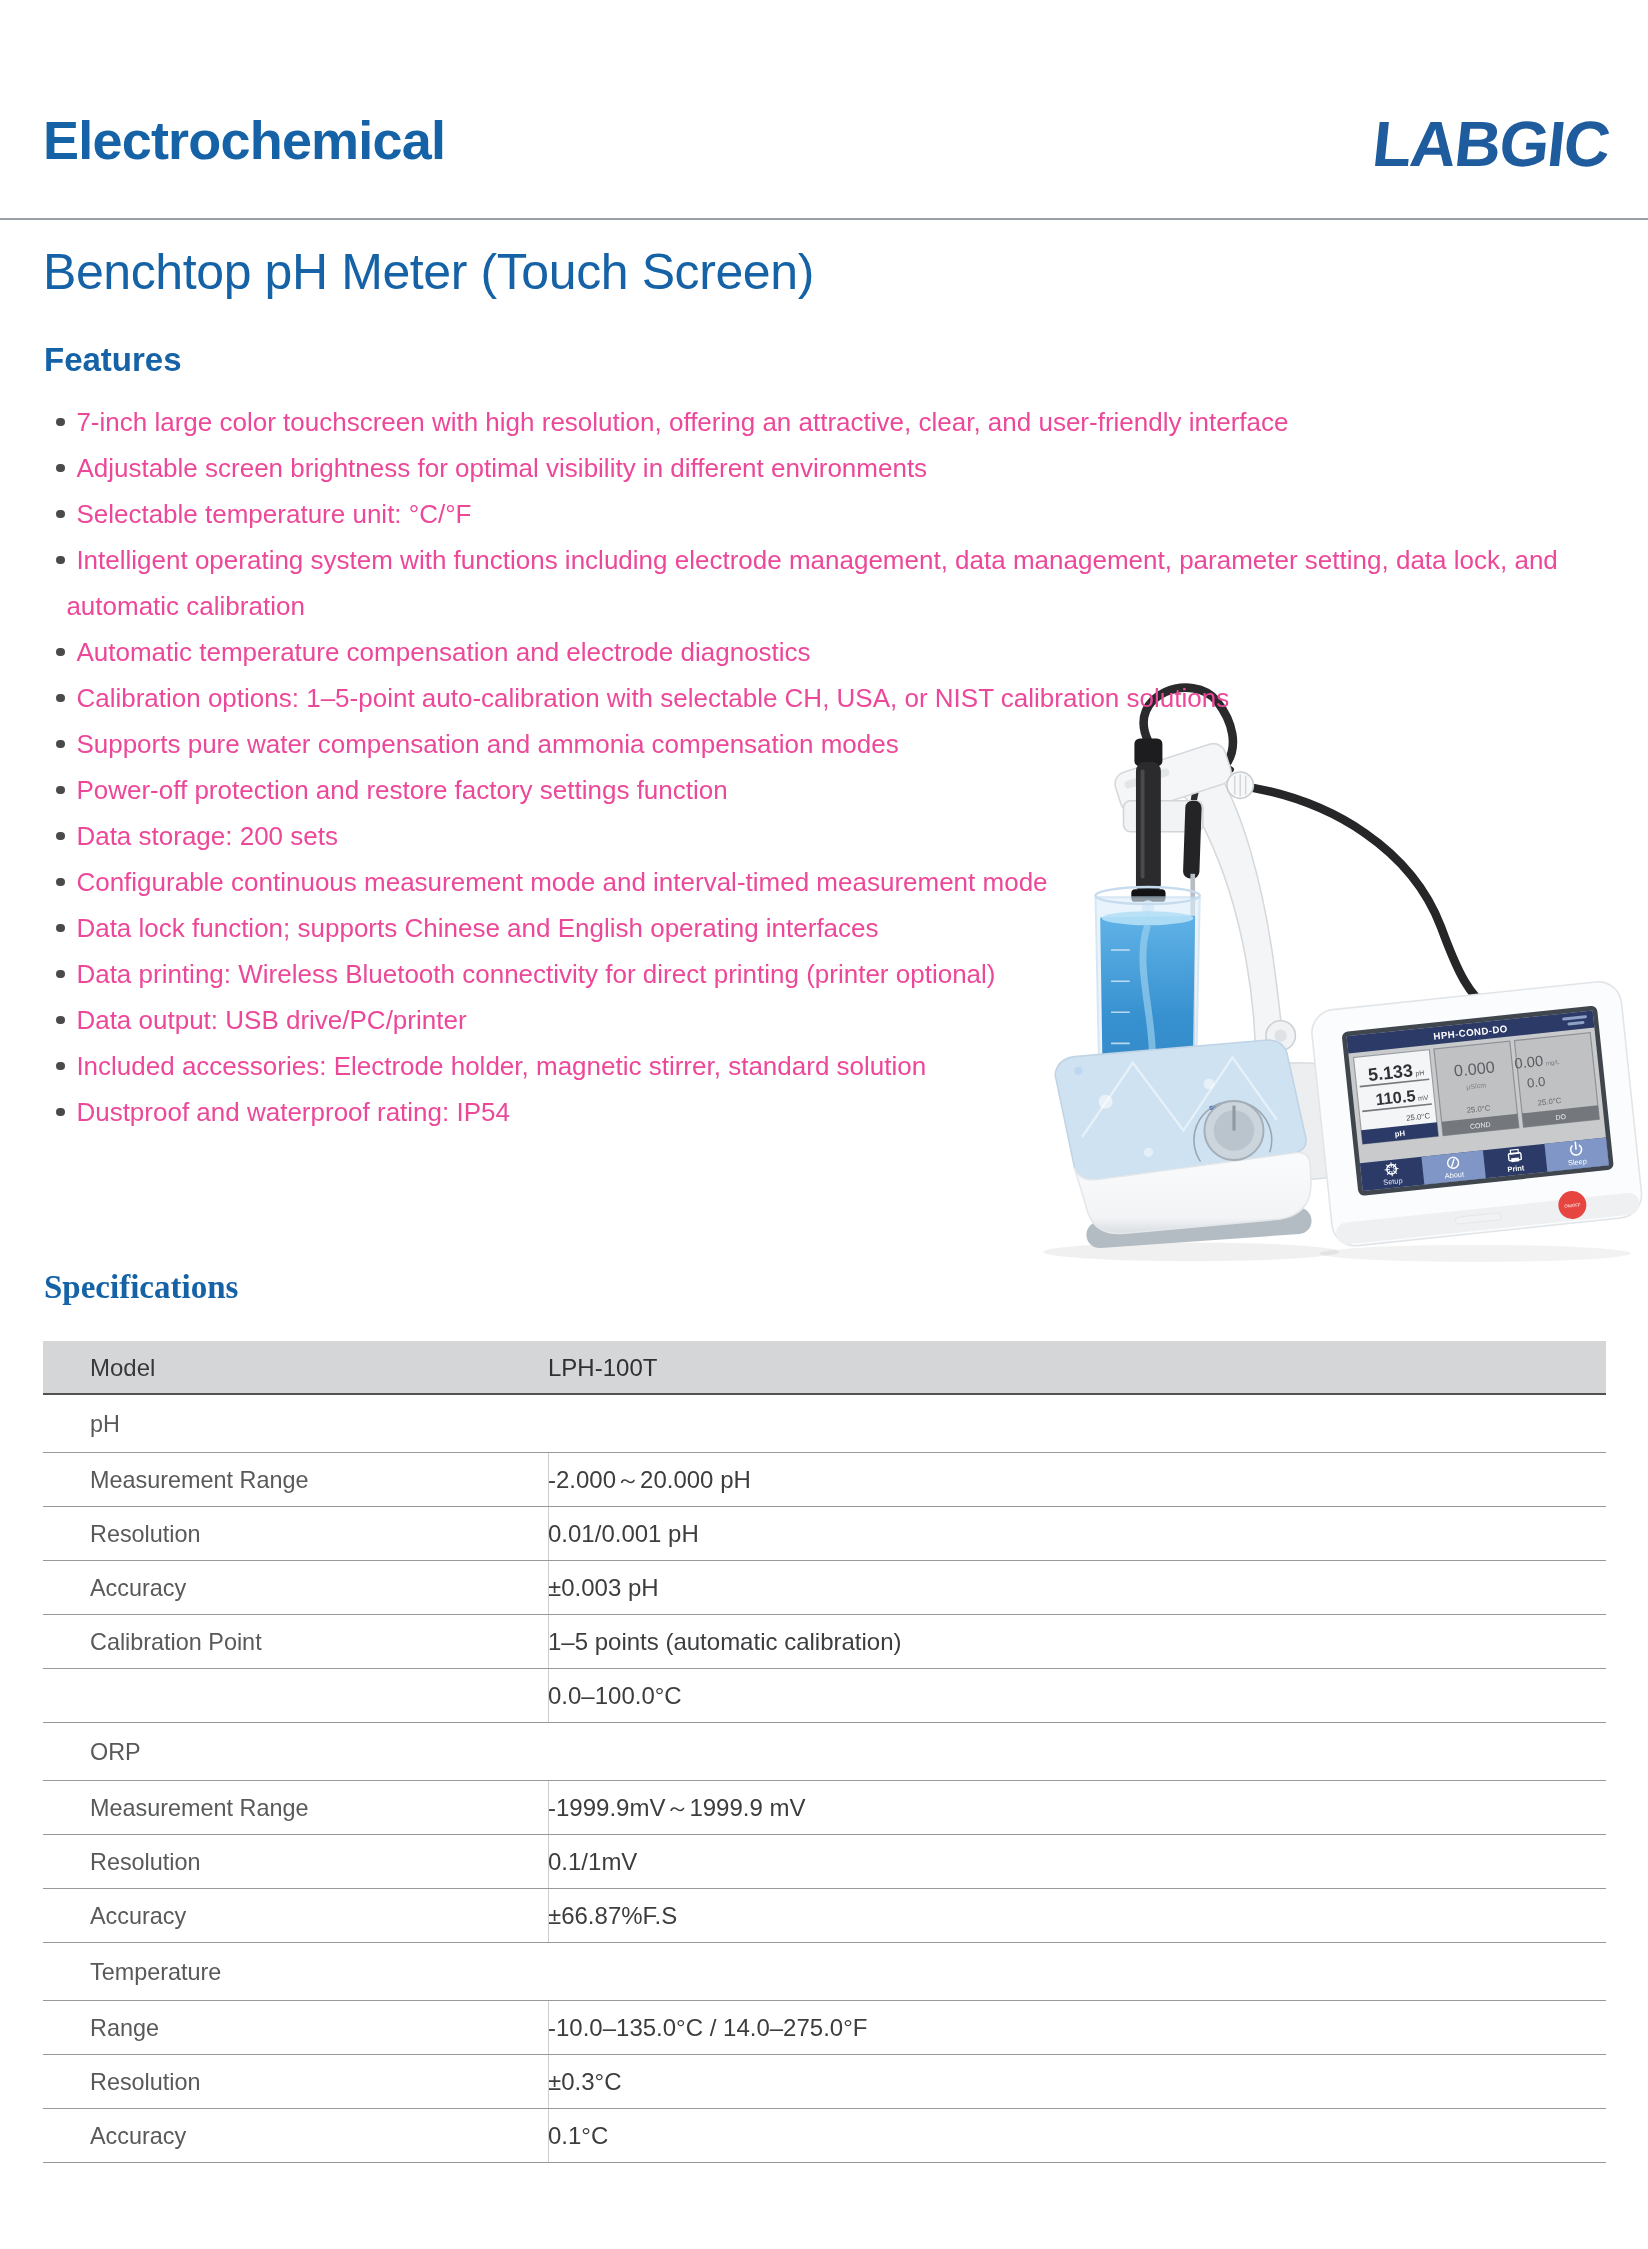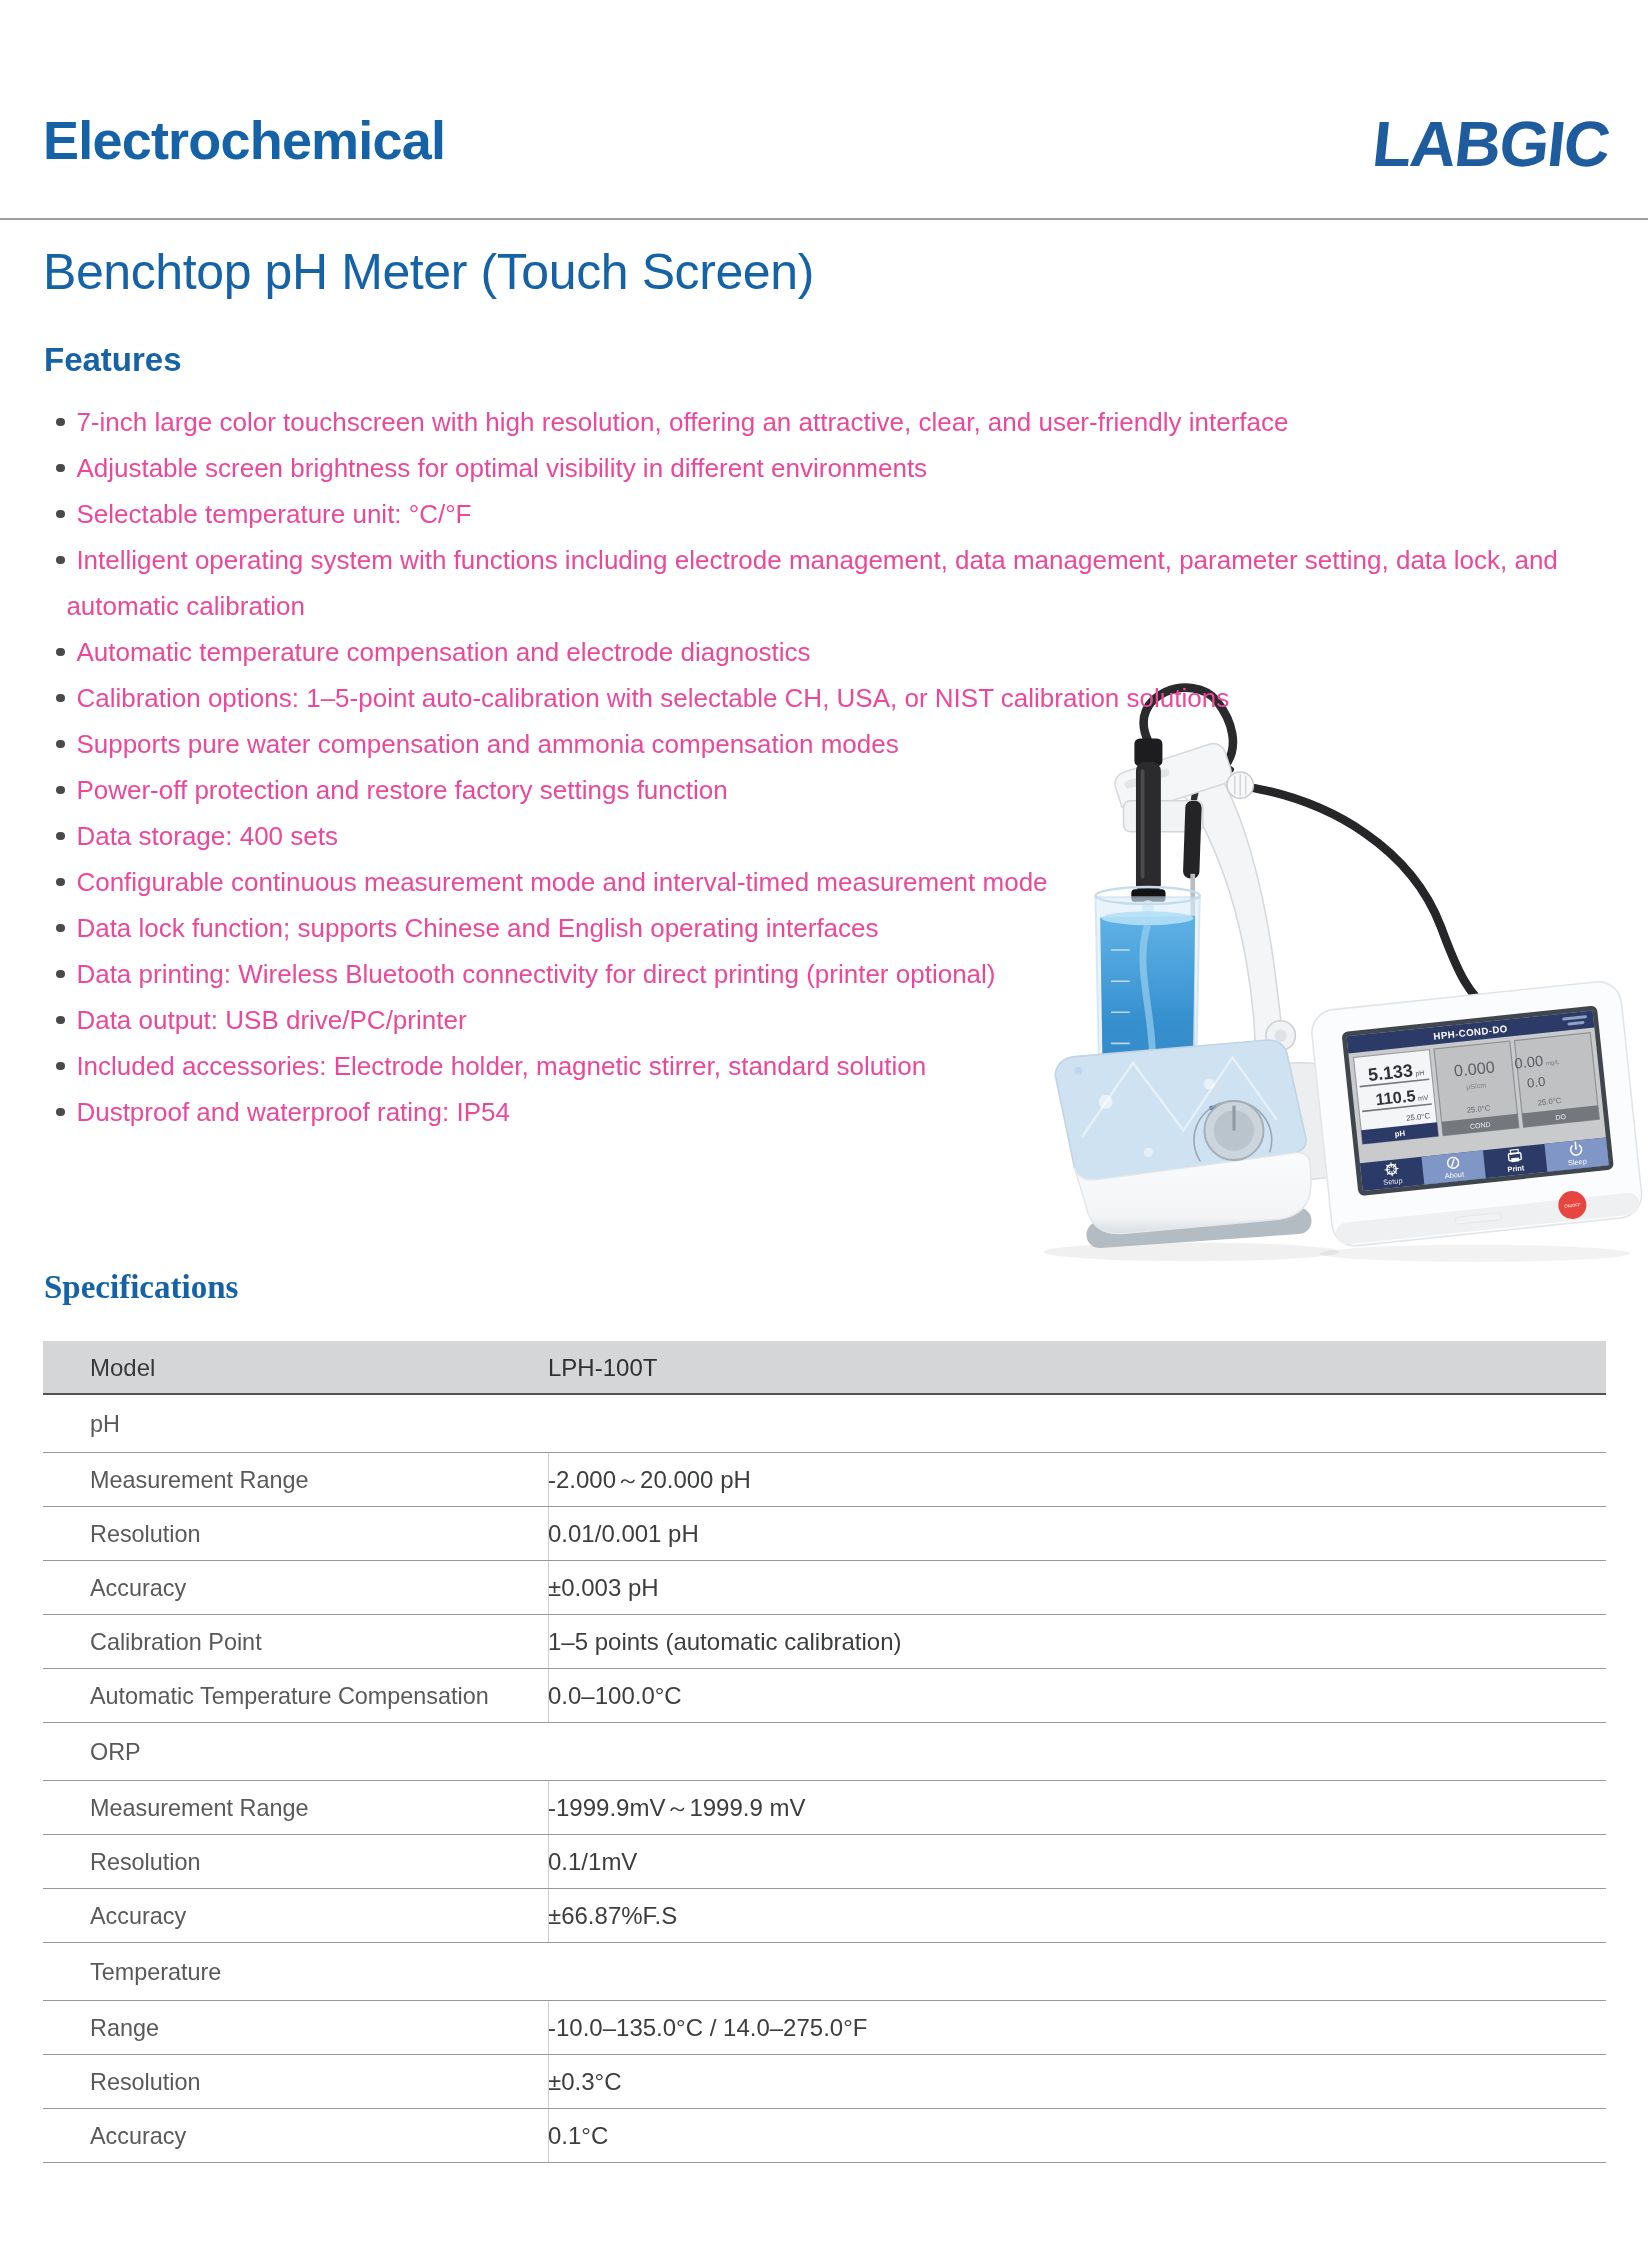--- a/index.html
+++ b/index.html
@@ -94,21 +94,21 @@
 
 <ul class="features-list">
   <li>7-inch large color touchscreen with high resolution, offering an attractive, clear, and user-friendly interface</li>
   <li>Adjustable screen brightness for optimal visibility in different environments</li>
   <li>Selectable temperature unit: °C/°F</li>
   <li>Intelligent operating system with functions including electrode management, data management, parameter setting, data lock, and automatic calibration</li>
   <li>Automatic temperature compensation and electrode diagnostics</li>
   <li>Calibration options: 1–5-point auto-calibration with selectable CH, USA, or NIST calibration solutions</li>
   <li>Supports pure water compensation and ammonia compensation modes</li>
   <li>Power-off protection and restore factory settings function</li>
-  <li>Data storage: 400 sets</li>
+  <li>Data storage: 200 sets</li>
   <li>Configurable continuous measurement mode and interval-timed measurement mode</li>
   <li>Data lock function; supports Chinese and English operating interfaces</li>
   <li>Data printing: Wireless Bluetooth connectivity for direct printing (printer optional)</li>
   <li>Data output: USB drive/PC/printer</li>
   <li>Included accessories: Electrode holder, magnetic stirrer, standard solution</li>
   <li>Dustproof and waterproof rating: IP54</li>
 </ul>
 
 <figure class="product-figure">
 <svg viewBox="0 0 823 770">
@@ -288,21 +288,20 @@
   </div>
   <div class="spec-row data-row">
     <span class="spec-label">Accuracy</span>
     <span class="spec-value">±0.003 pH</span>
   </div>
   <div class="spec-row data-row">
     <span class="spec-label">Calibration Point</span>
     <span class="spec-value">1–5 points (automatic calibration)</span>
   </div>
   <div class="spec-row data-row">
-    <span class="spec-label">Automatic Temperature Compensation</span>
     <span class="spec-value">0.0–100.0°C</span>
   </div>
 
   <div class="spec-row section-row">
     <span class="spec-label">ORP</span>
   </div>
   <div class="spec-row data-row">
     <span class="spec-label">Measurement Range</span>
     <span class="spec-value">-1999.9mV～1999.9 mV</span>
   </div>

